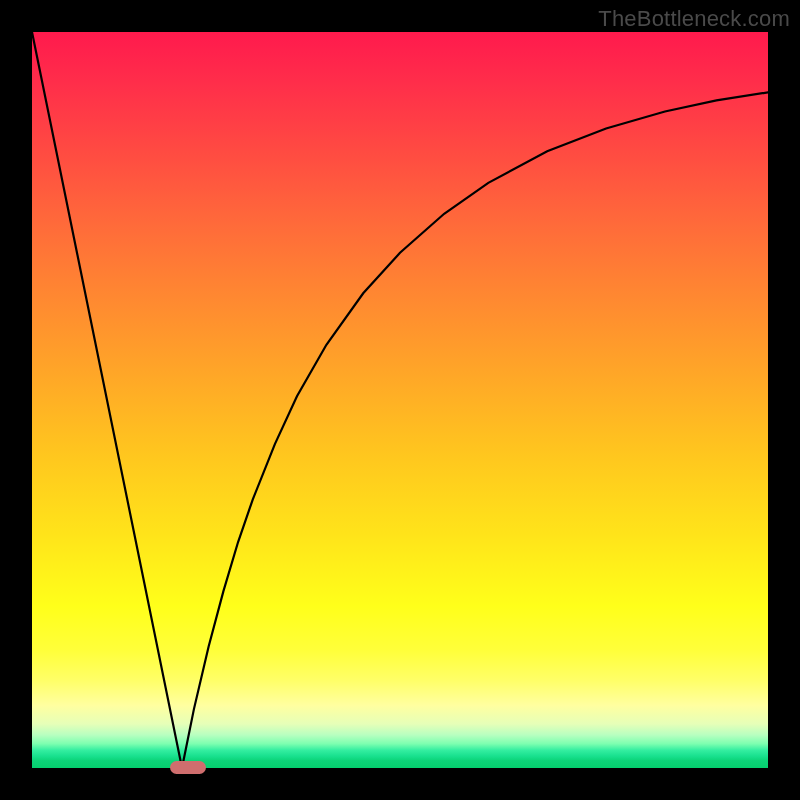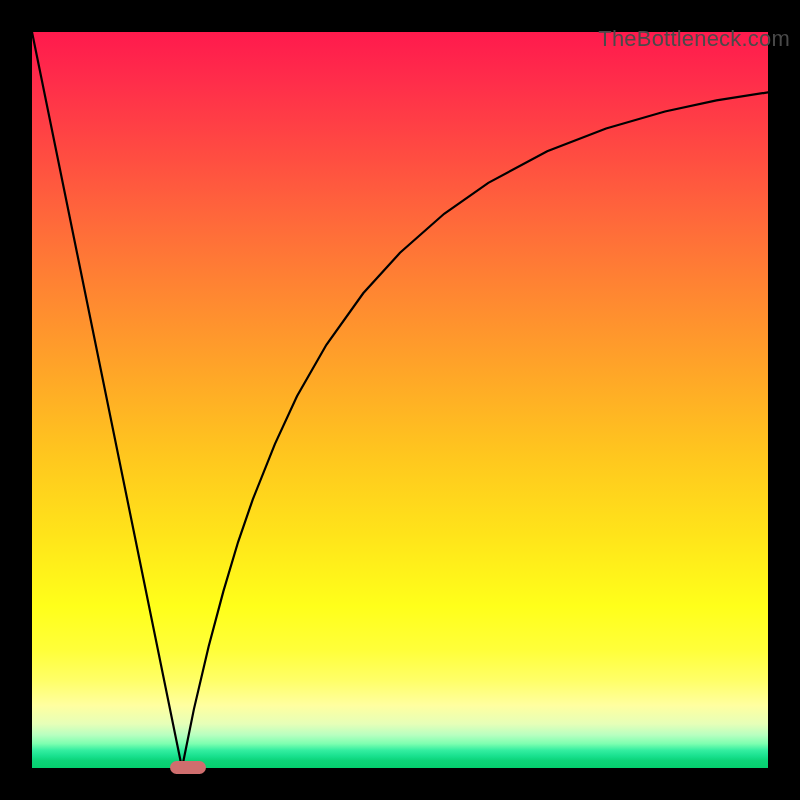--- a/index.html
+++ b/index.html
@@ -47,21 +47,20 @@
   }
   .watermark {
     position: absolute;
     top: 6px;
     right: 10px;
     font-size: 22px;
     font-weight: 500;
     color: #4a4a4a;
     letter-spacing: 0.2px;
     user-select: none;
-    margin-top: 20px;
   }
   .curve-svg {
     position: absolute;
     left: 0;
     top: 0;
     width: 736px;
     height: 736px;
   }
   .marker {
     position: absolute;

